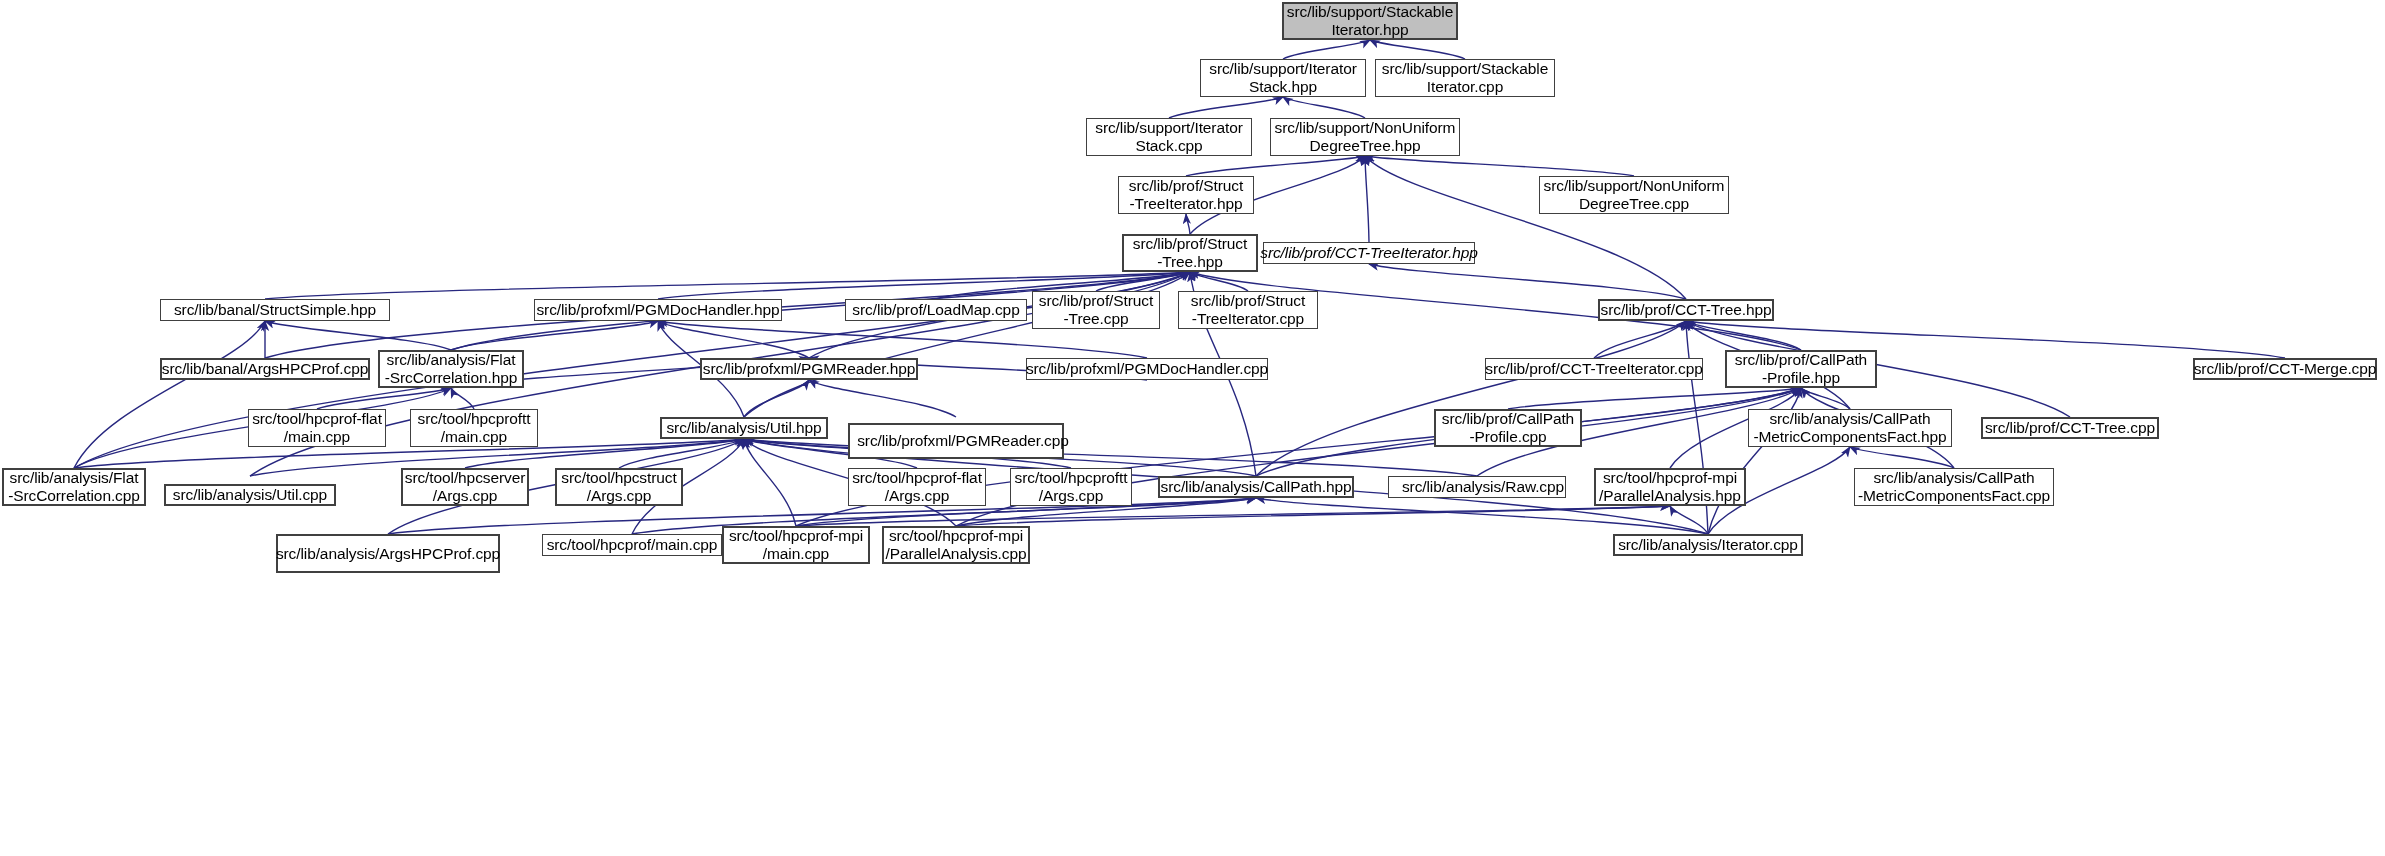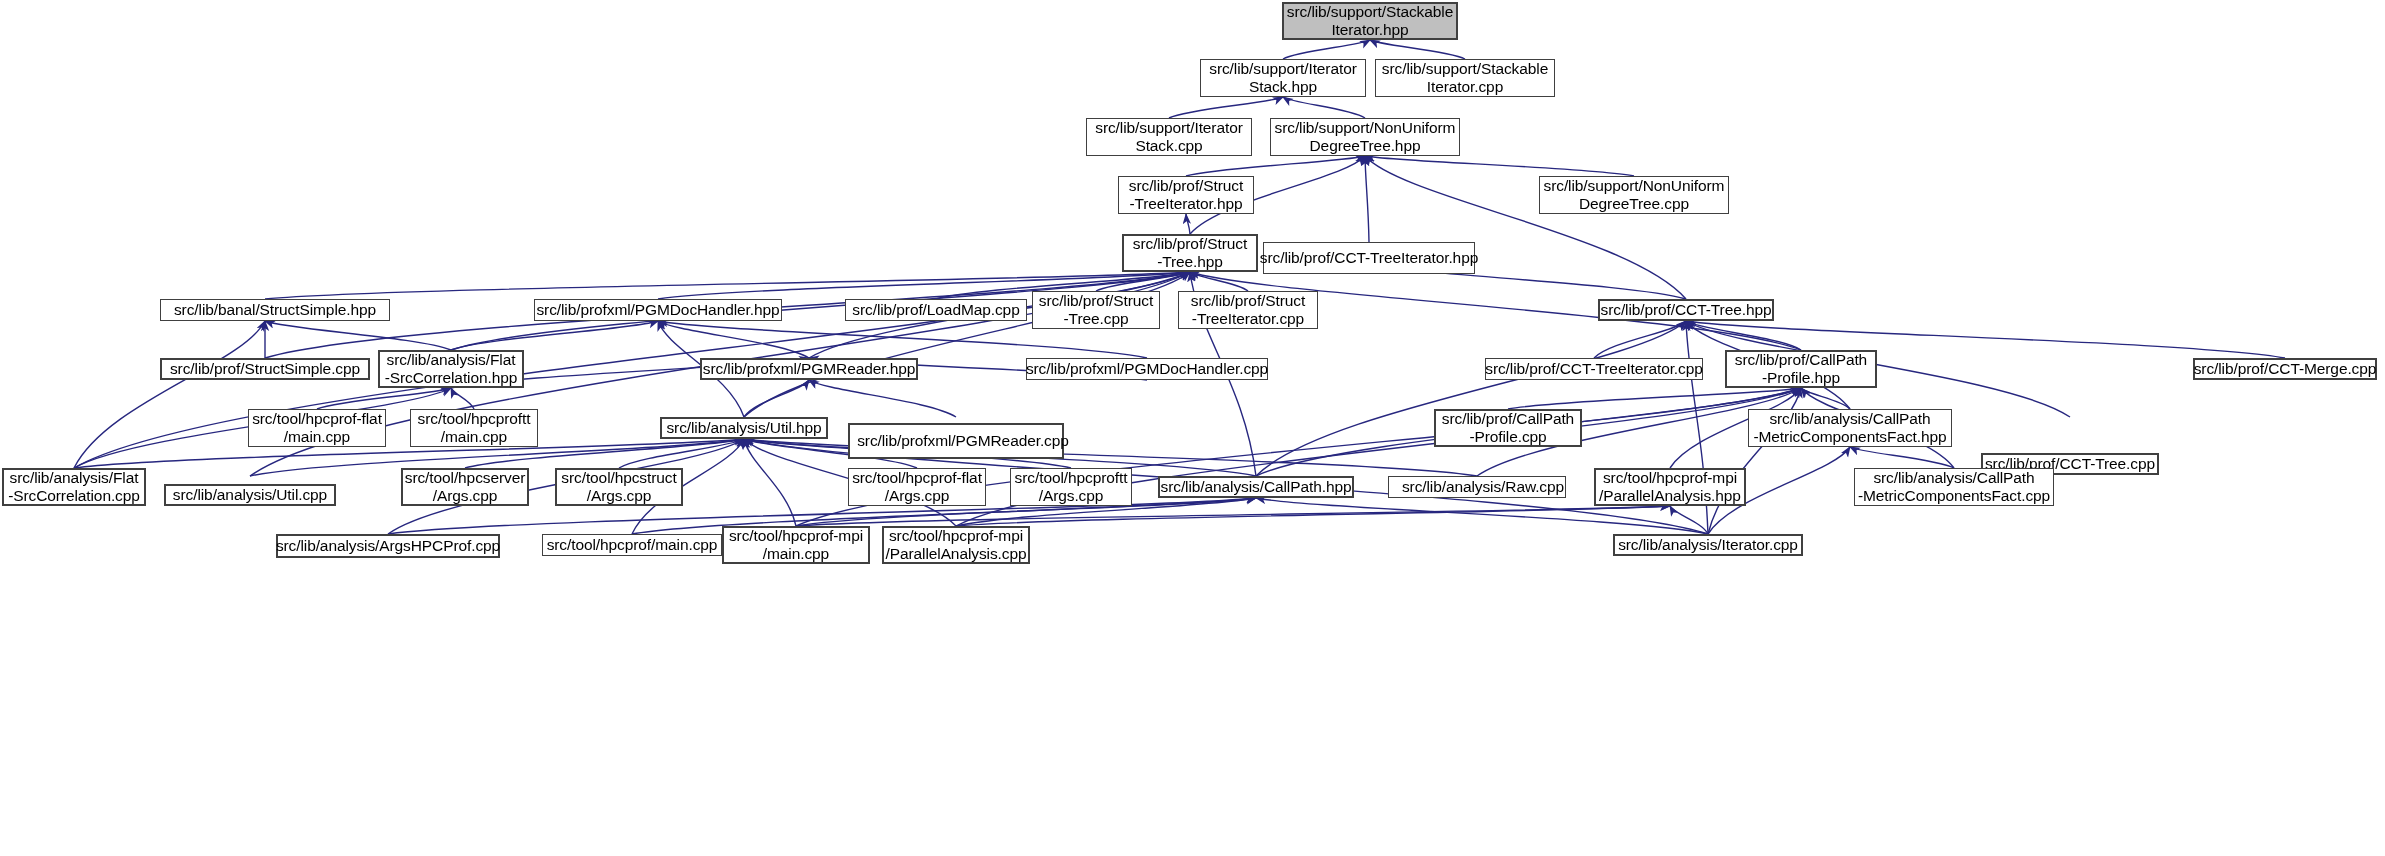--- a/index.html
+++ b/index.html
@@ -147,66 +147,66 @@
     <div class="node" style="left: 1086px; top: 118px; width: 166px; height: 38px;">src/lib/support/Iterator
 Stack.cpp</div>
     <div class="node" style="left: 1270px; top: 118px; width: 190px; height: 38px;">src/lib/support/NonUniform
 DegreeTree.hpp</div>
     <div class="node" style="left: 1118px; top: 176px; width: 136px; height: 38px;">src/lib/prof/Struct
 -TreeIterator.hpp</div>
     <div class="node" style="left: 1539px; top: 176px; width: 190px; height: 38px;">src/lib/support/NonUniform
 DegreeTree.cpp</div>
     <div class="node thick" style="left: 1122px; top: 234px; width: 136px; height: 38px;">src/lib/prof/Struct
 -Tree.hpp</div>
-    <div class="node" style="left: 1263px; top: 242px; width: 212px; height: 32px;">src/lib/prof/CCT-TreeIterator.hpp</div>
+    <div class="node" style="left: 1263px; top: 242px; width: 212px; height: 22px; font-style: italic;">src/lib/prof/CCT-TreeIterator.hpp</div>
     <div class="node" style="left: 160px; top: 299px; width: 230px; height: 22px;">src/lib/banal/StructSimple.hpp</div>
     <div class="node thick" style="left: 1598px; top: 299px; width: 176px; height: 22px;">src/lib/prof/CCT-Tree.hpp</div>
     <div class="node" style="left: 534px; top: 299px; width: 248px; height: 22px;">src/lib/profxml/PGMDocHandler.hpp</div>
     <div class="node" style="left: 845px; top: 299px; width: 182px; height: 22px;">src/lib/prof/LoadMap.cpp</div>
     <div class="node" style="left: 1032px; top: 291px; width: 128px; height: 38px;">src/lib/prof/Struct
 -Tree.cpp</div>
     <div class="node" style="left: 1178px; top: 291px; width: 140px; height: 38px;">src/lib/prof/Struct
 -TreeIterator.cpp</div>
-    <div class="node thick" style="left: 160px; top: 358px; width: 210px; height: 22px;">src/lib/prof/StructSimple.cpp</div>
+    <div class="node thick" style="left: 160px; top: 358px; width: 210px; height: 22px;">src/lib/banal/ArgsHPCProf.cpp</div>
     <div class="node thick" style="left: 378px; top: 350px; width: 146px; height: 38px;">src/lib/analysis/Flat
 -SrcCorrelation.hpp</div>
     <div class="node thick" style="left: 700px; top: 358px; width: 218px; height: 22px;">src/lib/profxml/PGMReader.hpp</div>
     <div class="node" style="left: 1026px; top: 358px; width: 242px; height: 22px;">src/lib/profxml/PGMDocHandler.cpp</div>
     <div class="node" style="left: 1485px; top: 358px; width: 218px; height: 22px;">src/lib/prof/CCT-TreeIterator.cpp</div>
     <div class="node thick" style="left: 1725px; top: 350px; width: 152px; height: 38px;">src/lib/prof/CallPath
 -Profile.hpp</div>
     <div class="node thick" style="left: 2193px; top: 358px; width: 184px; height: 22px;">src/lib/prof/CCT-Merge.cpp</div>
     <div class="node" style="left: 248px; top: 409px; width: 138px; height: 38px;">src/tool/hpcprof-flat
 /main.cpp</div>
     <div class="node" style="left: 410px; top: 409px; width: 128px; height: 38px;">src/tool/hpcproftt
 /main.cpp</div>
     <div class="node thick" style="left: 660px; top: 417px; width: 168px; height: 22px;">src/lib/analysis/Util.hpp</div>
     <div class="node thick" style="left: 848px; top: 423px; width: 216px; height: 36px; padding-left: 14px;">src/lib/profxml/PGMReader.cpp</div>
     <div class="node thick" style="left: 1434px; top: 409px; width: 148px; height: 38px;">src/lib/prof/CallPath
 -Profile.cpp</div>
     <div class="node" style="left: 1748px; top: 409px; width: 204px; height: 38px;">src/lib/analysis/CallPath
 -MetricComponentsFact.hpp</div>
-    <div class="node thick" style="left: 1981px; top: 417px; width: 178px; height: 22px; margin-top: 36px;">src/lib/prof/CCT-Tree.cpp</div>
+    <div class="node thick" style="left: 1981px; top: 417px; width: 178px; height: 22px;">src/lib/prof/CCT-Tree.cpp</div>
     <div class="node thick" style="left: 2px; top: 468px; width: 144px; height: 38px;">src/lib/analysis/Flat
 -SrcCorrelation.cpp</div>
     <div class="node thick" style="left: 164px; top: 484px; width: 172px; height: 22px;">src/lib/analysis/Util.cpp</div>
     <div class="node thick" style="left: 401px; top: 468px; width: 128px; height: 38px;">src/tool/hpcserver
 /Args.cpp</div>
     <div class="node thick" style="left: 555px; top: 468px; width: 128px; height: 38px;">src/tool/hpcstruct
 /Args.cpp</div>
     <div class="node" style="left: 848px; top: 468px; width: 138px; height: 38px;">src/tool/hpcprof-flat
 /Args.cpp</div>
     <div class="node" style="left: 1010px; top: 468px; width: 122px; height: 38px;">src/tool/hpcproftt
 /Args.cpp</div>
     <div class="node thick" style="left: 1158px; top: 476px; width: 196px; height: 22px;">src/lib/analysis/CallPath.hpp</div>
     <div class="node" style="left: 1388px; top: 476px; width: 178px; height: 22px; padding-left: 12px;">src/lib/analysis/Raw.cpp</div>
     <div class="node thick" style="left: 1594px; top: 468px; width: 152px; height: 38px;">src/tool/hpcprof-mpi
 /ParallelAnalysis.hpp</div>
     <div class="node" style="left: 1854px; top: 468px; width: 200px; height: 38px;">src/lib/analysis/CallPath
 -MetricComponentsFact.cpp</div>
-    <div class="node thick" style="left: 276px; top: 534px; width: 224px; height: 24px;">src/lib/analysis/ArgsHPCProf.cpp</div>
+    <div class="node thick" style="left: 276px; top: 534px; width: 224px; height: 39px;">src/lib/analysis/ArgsHPCProf.cpp</div>
     <div class="node" style="left: 542px; top: 534px; width: 180px; height: 22px;">src/tool/hpcprof/main.cpp</div>
     <div class="node thick" style="left: 722px; top: 526px; width: 148px; height: 38px;">src/tool/hpcprof-mpi
 /main.cpp</div>
     <div class="node thick" style="left: 882px; top: 526px; width: 148px; height: 38px;">src/tool/hpcprof-mpi
 /ParallelAnalysis.cpp</div>
     <div class="node thick" style="left: 1613px; top: 534px; width: 190px; height: 22px;">src/lib/analysis/Iterator.cpp</div>
   </div>
 
 </body></html>

